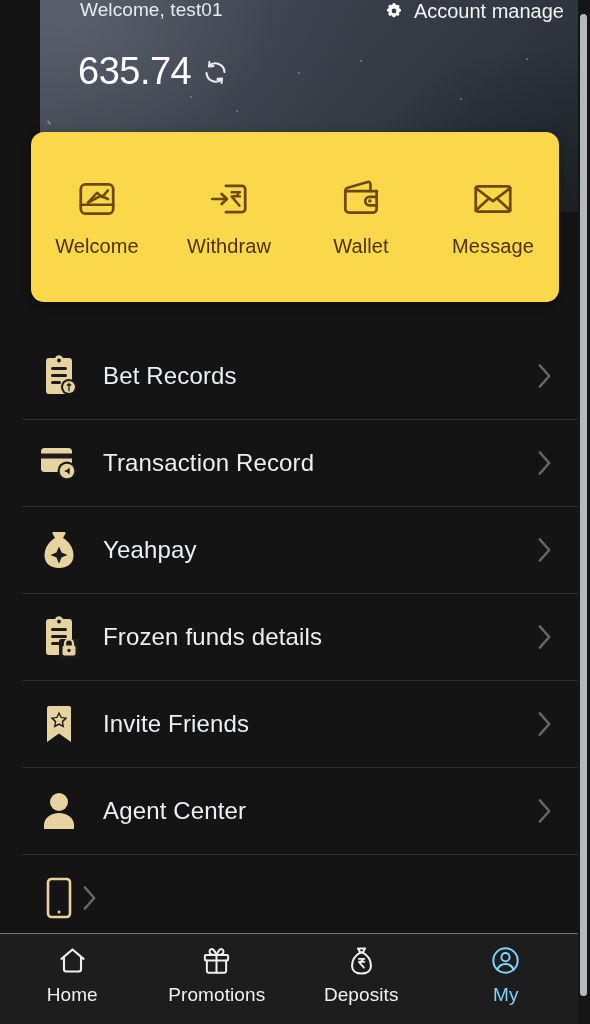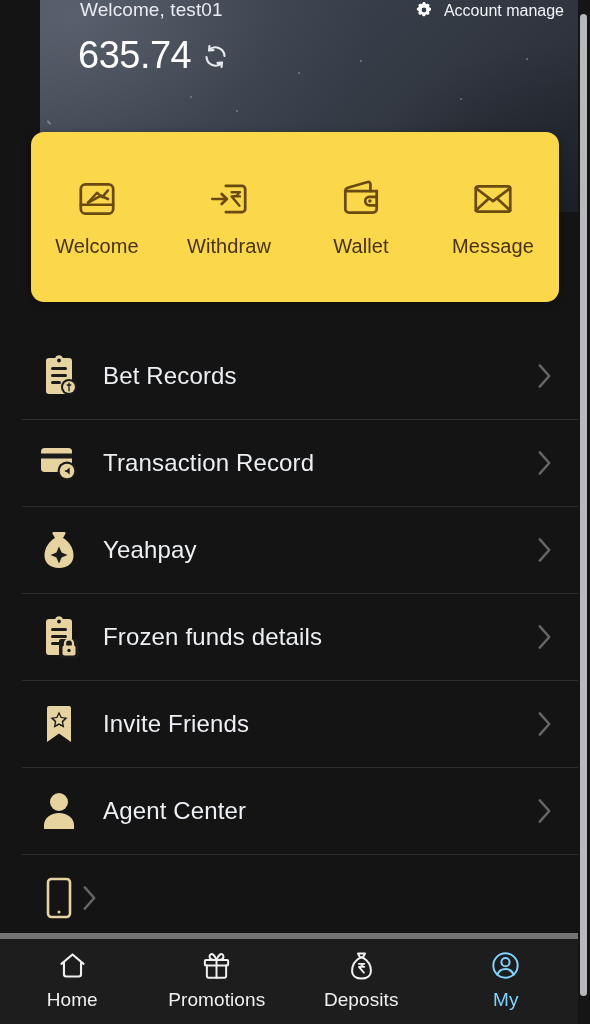--- a/index.html
+++ b/index.html
@@ -47,27 +47,27 @@
     letter-spacing: 0.1px;
   }
   .account-manage {
     position: absolute;
     right: 26px;
     top: 0px;
     display: flex;
     align-items: center;
     gap: 9px;
     color: #f2f4f7;
-    font-size: 16px;
+    font-size: 20px;
   }
   .gear-ic { width: 22px; height: 22px; display:block; }
   .balance-row {
     position: absolute;
     left: 38px;
-    top: 36px;
+    top: 52px;
     display: flex;
     align-items: center;
     gap: 11px;
   }
   .balance-amt {
     font-size: 38px;
     color: #ffffff;
     letter-spacing: -0.5px;
     line-height: 1;
   }
@@ -149,21 +149,21 @@
   .chev { width: 15px; height: 26px; display: block; opacity: 0.62; }
 
   
   .bottom-nav {
     position: absolute;
     left: 0;
     bottom: 0;
     width: 578px;
     height: 91px;
     background: #1d1d1d;
-    border-top: 6px solid #737373;
+    border-top: 1px solid #737373;
     display: flex;
     align-items: flex-start;
     padding-top: 11px;
     box-sizing: border-box;
     z-index: 8;
   }
   .nav-item {
     flex: 1 1 0;
     display: flex;
     flex-direction: column;

